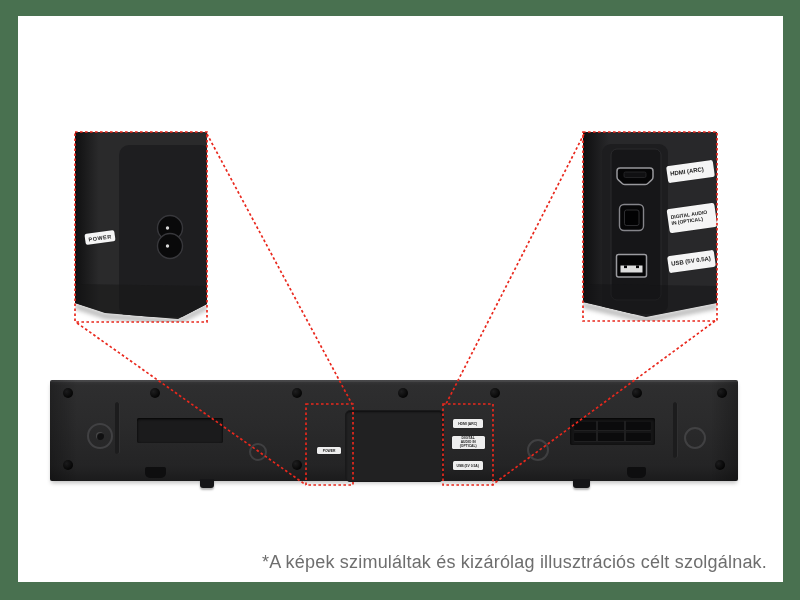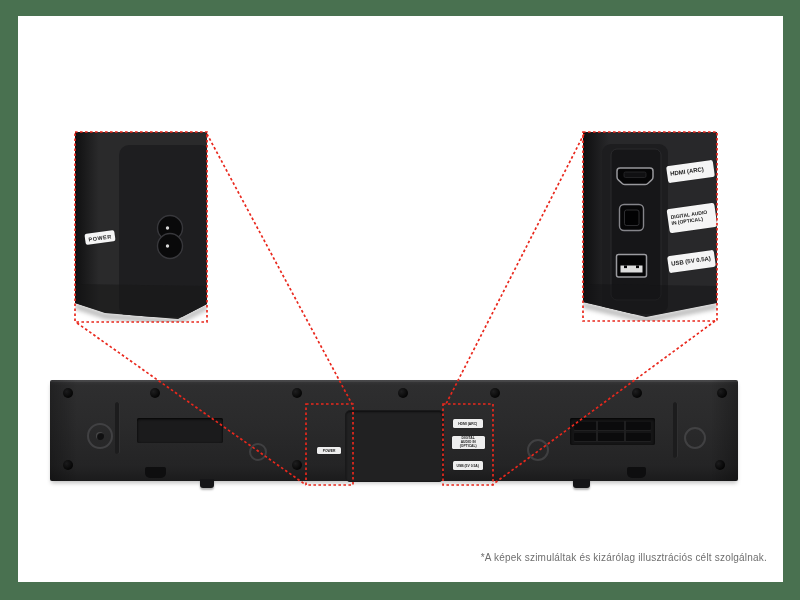--- a/index.html
+++ b/index.html
@@ -59,21 +59,21 @@
   .notch{position:absolute;background:#0e0e0f;border-radius:2px 2px 5px 5px;}
   .foot{position:absolute;background:#161618;border-radius:0 0 3px 3px;
         box-shadow:0 2px 2px rgba(0,0,0,.3);}
   .mlabel{position:absolute;background:#eeeeee;border-radius:1.5px;display:flex;
           align-items:center;justify-content:center;box-shadow:0 0 1px rgba(0,0,0,.7);}
   .mlabel span{display:block;font-size:8px;font-weight:bold;color:#222;
           transform:scale(.42);white-space:nowrap;}
   .mlabel.two span{white-space:normal;width:74px;line-height:1.1;text-align:center;}
   
   .disclaimer{position:absolute;right:33px;top:552px;z-index:20;color:#6e6e6e;
-          font-size:10px;letter-spacing:.2px;}
+          font-size:18px;letter-spacing:.2px;}
 </style>
 </head>
 <body>
 
 <div class="canvas">
 
   <div class="soundbar">
 
     <div class="screw" style="left:13px;top:8px;"></div>
     <div class="screw" style="left:100px;top:8px;"></div>

